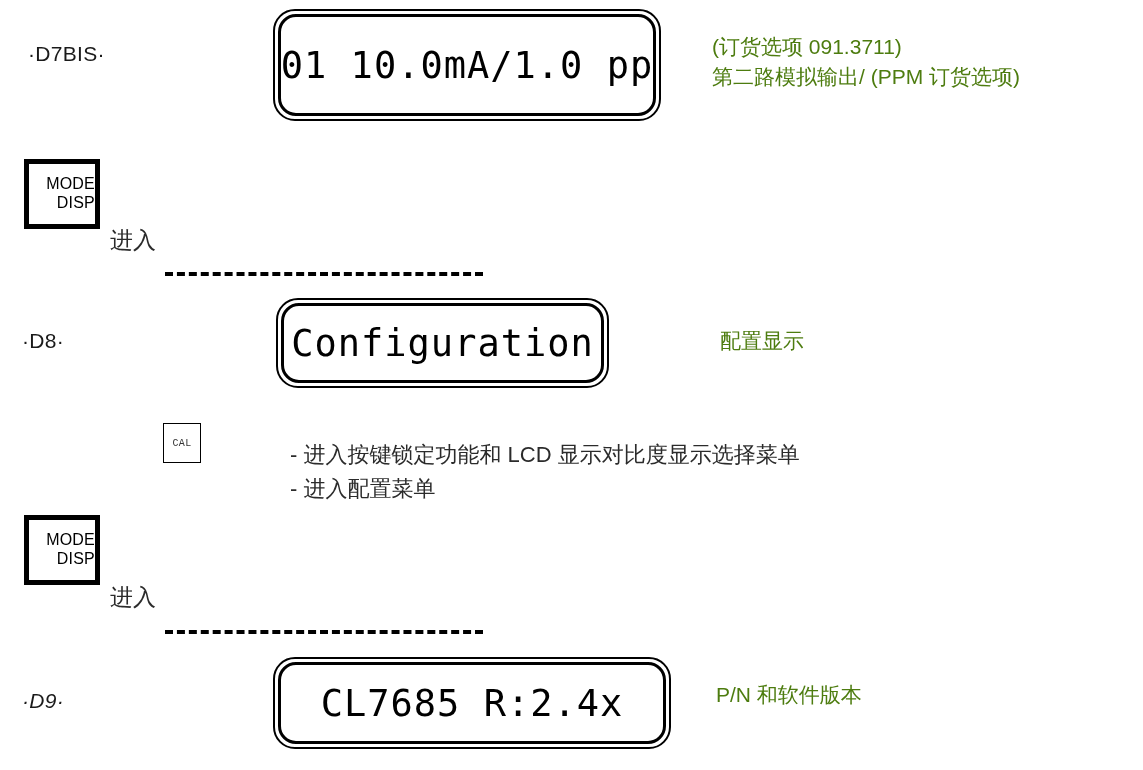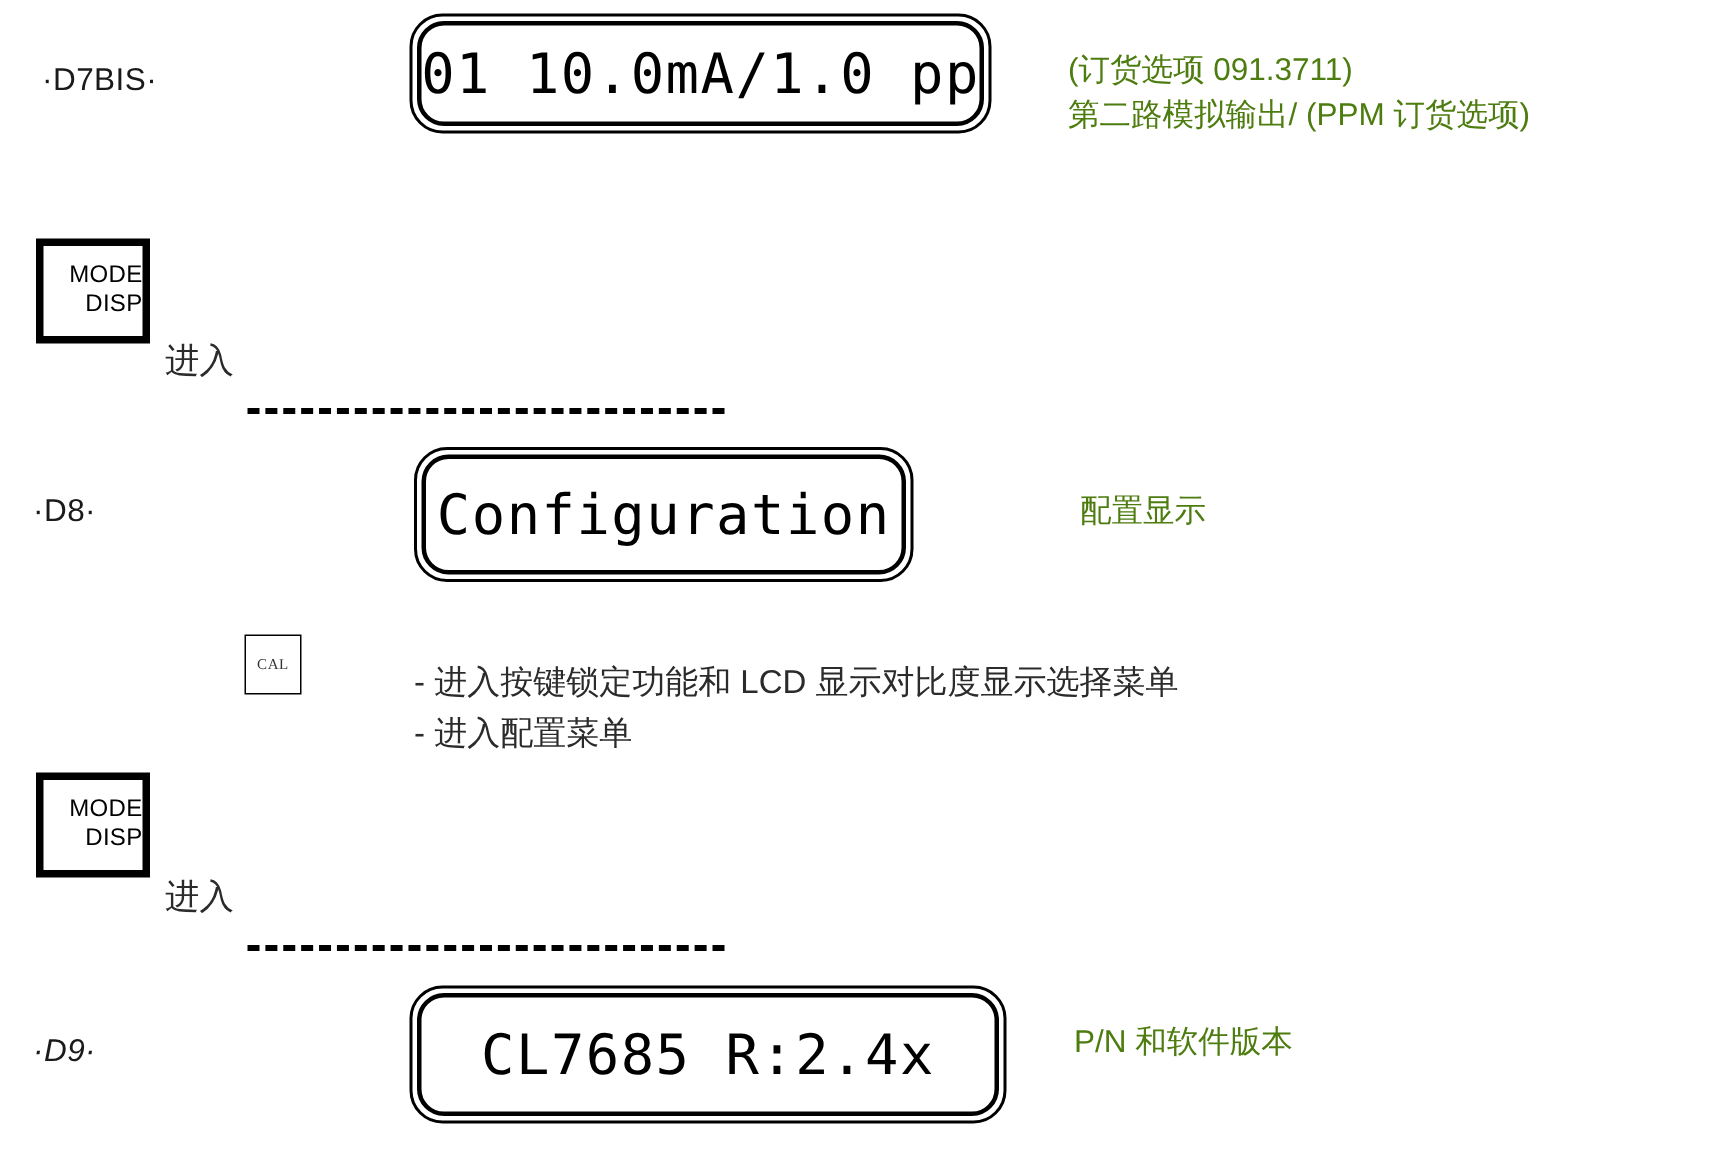--- a/index.html
+++ b/index.html
@@ -99,21 +99,21 @@
     box-sizing: border-box;
     width: 38px;
     height: 40px;
     border: 1.5px solid #000000;
     background: #ffffff;
     display: flex;
     align-items: center;
     justify-content: center;
   }
   .key-cal span {
-    font-family: Liberation Serif, serif;
+    font-family: Liberation Mono, monospace;
     font-size: 10px;
     color: #333333;
     letter-spacing: 0.4px;
     text-align: center;
   }
 
   
   .key-caption {
     position: absolute;
     font-family: "Liberation Sans", sans-serif;
@@ -125,38 +125,39 @@
   }
 
   
   .cal-notes {
     position: absolute;
     font-family: "Liberation Sans", sans-serif;
     font-size: 22px;
     color: #2b2b2b;
     white-space: nowrap;
     line-height: 1.55;
+    margin-left: 14px;
   }
   .cal-notes .line { display: block; }
 
   
   .divider {
     position: absolute;
     height: 0;
     border-top: 4px dashed #000000;
   }
 </style>
 </head>
 <body>
 
 <div id="page">
 
   <div class="step-id" style="left:4px; top:43px;margin-left:24px;">·D7BIS·</div>
 
-  <div class="lcd" style="left:273px; top:9px; width:388px; height:80px;">
+  <div class="lcd" style="left:273px; top:9px; width:388px; height:112px;">
     <div class="lcd-inner">
       <div class="lcd-text">01 10.0mA/1.0 pp</div>
     </div>
   </div>
 
   <div class="annotation" style="left:712px; top:32px;">
     <span class="line">(订货选项 091.3711)</span>
     <span class="line">第二路模拟输出/ (PPM 订货选项)</span>
   </div>
 

